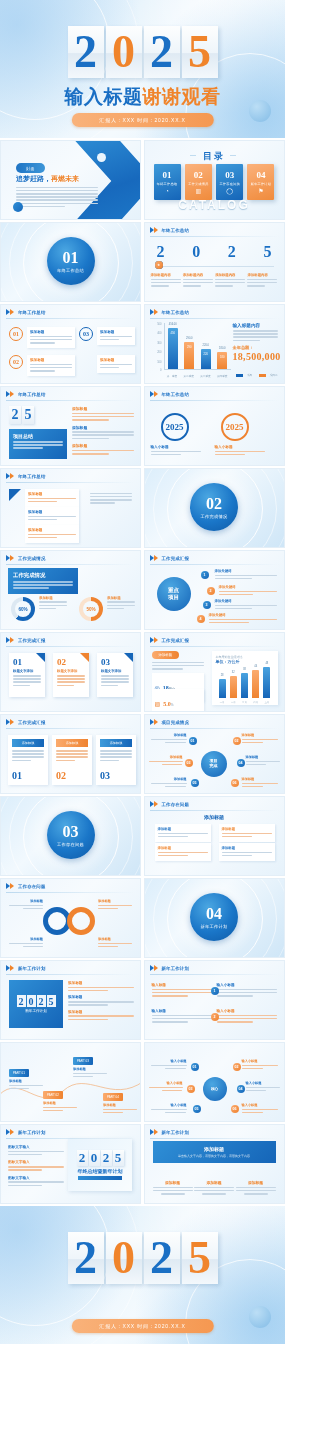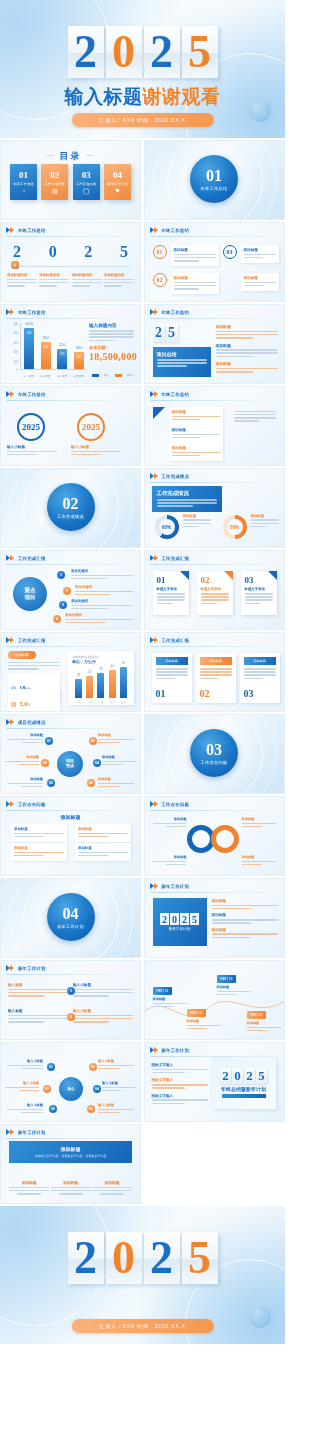--- a/index.html
+++ b/index.html
@@ -244,20 +244,38 @@
     </div>
 
     <div class="hero-title">
       <span class="b">输入标题</span><span class="o">谢谢观看</span>
     </div>
     <div class="hero-pill">汇报人：XXX   时间：2020.XX.X</div>
   </div>
 
   <div class="grid">
 
+    <div class="slide">
+      <div class="chev"></div>
+      <div class="chev-dot"></div>
+      <div class="lbl-pill">封面</div>
+      <div class="bigline">
+        <span class="b">追梦赶路，</span><span class="o">再燃未来</span>
+      </div>
+      <div class="para">
+        <div class="ln"></div>
+          <div class="ln"></div>
+          <div class="ln"></div>
+        <div class="ln"></div>
+          <div class="ln"></div>
+          <div class="ln"></div>
+          <div class="ln s"></div>
+      </div>
+      <div class="cdot"></div>
+    </div>
 
     <div class="slide">
       <div class="cat-title">目录</div>
       <div class="cat-cards">
         <div class="cat-card b">
           <div class="num">01</div>
           <div class="cl">年终工作总结</div>
           <div class="ic">◔</div>
         </div>
         <div class="cat-card o">
@@ -269,20 +287,21 @@
           <div class="num">03</div>
           <div class="cl">工作存在问题</div>
           <div class="ic">◯</div>
         </div>
         <div class="cat-card o">
           <div class="num">04</div>
           <div class="cl">新年工作计划</div>
           <div class="ic">⚑</div>
         </div>
       </div>
+      <div class="cat-word">CATALOG</div>
     </div>
 
     <div class="slide sec">
       <div class="arc a1"></div>
       <div class="arc a2"></div>
       <div class="arc a3"></div>
       <div class="sec-circle">
         <div class="n">01</div>
         <div class="t">年终工作总结</div>
       </div>

